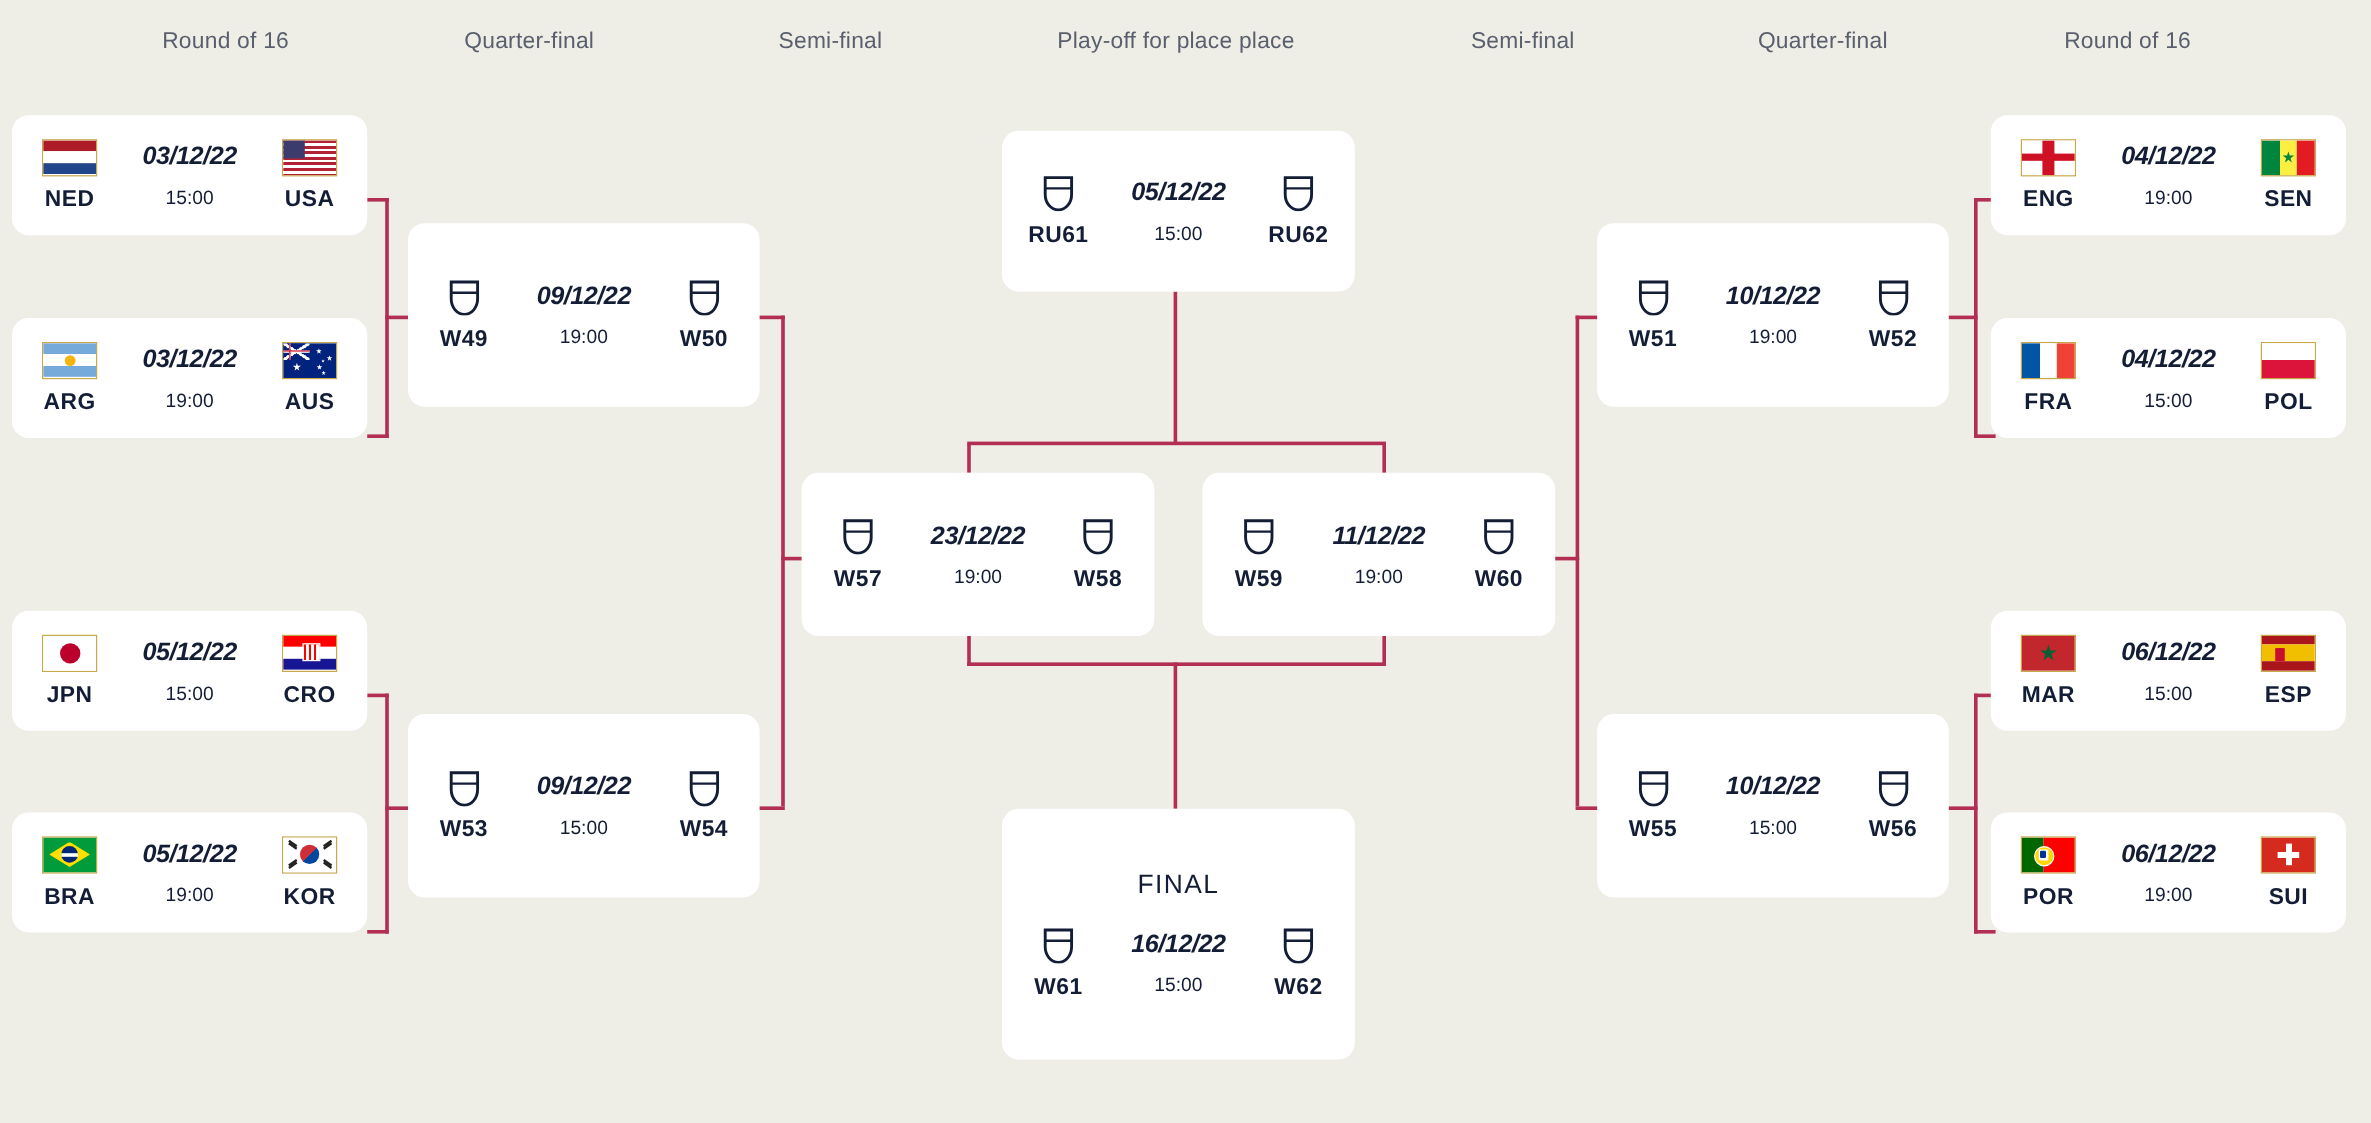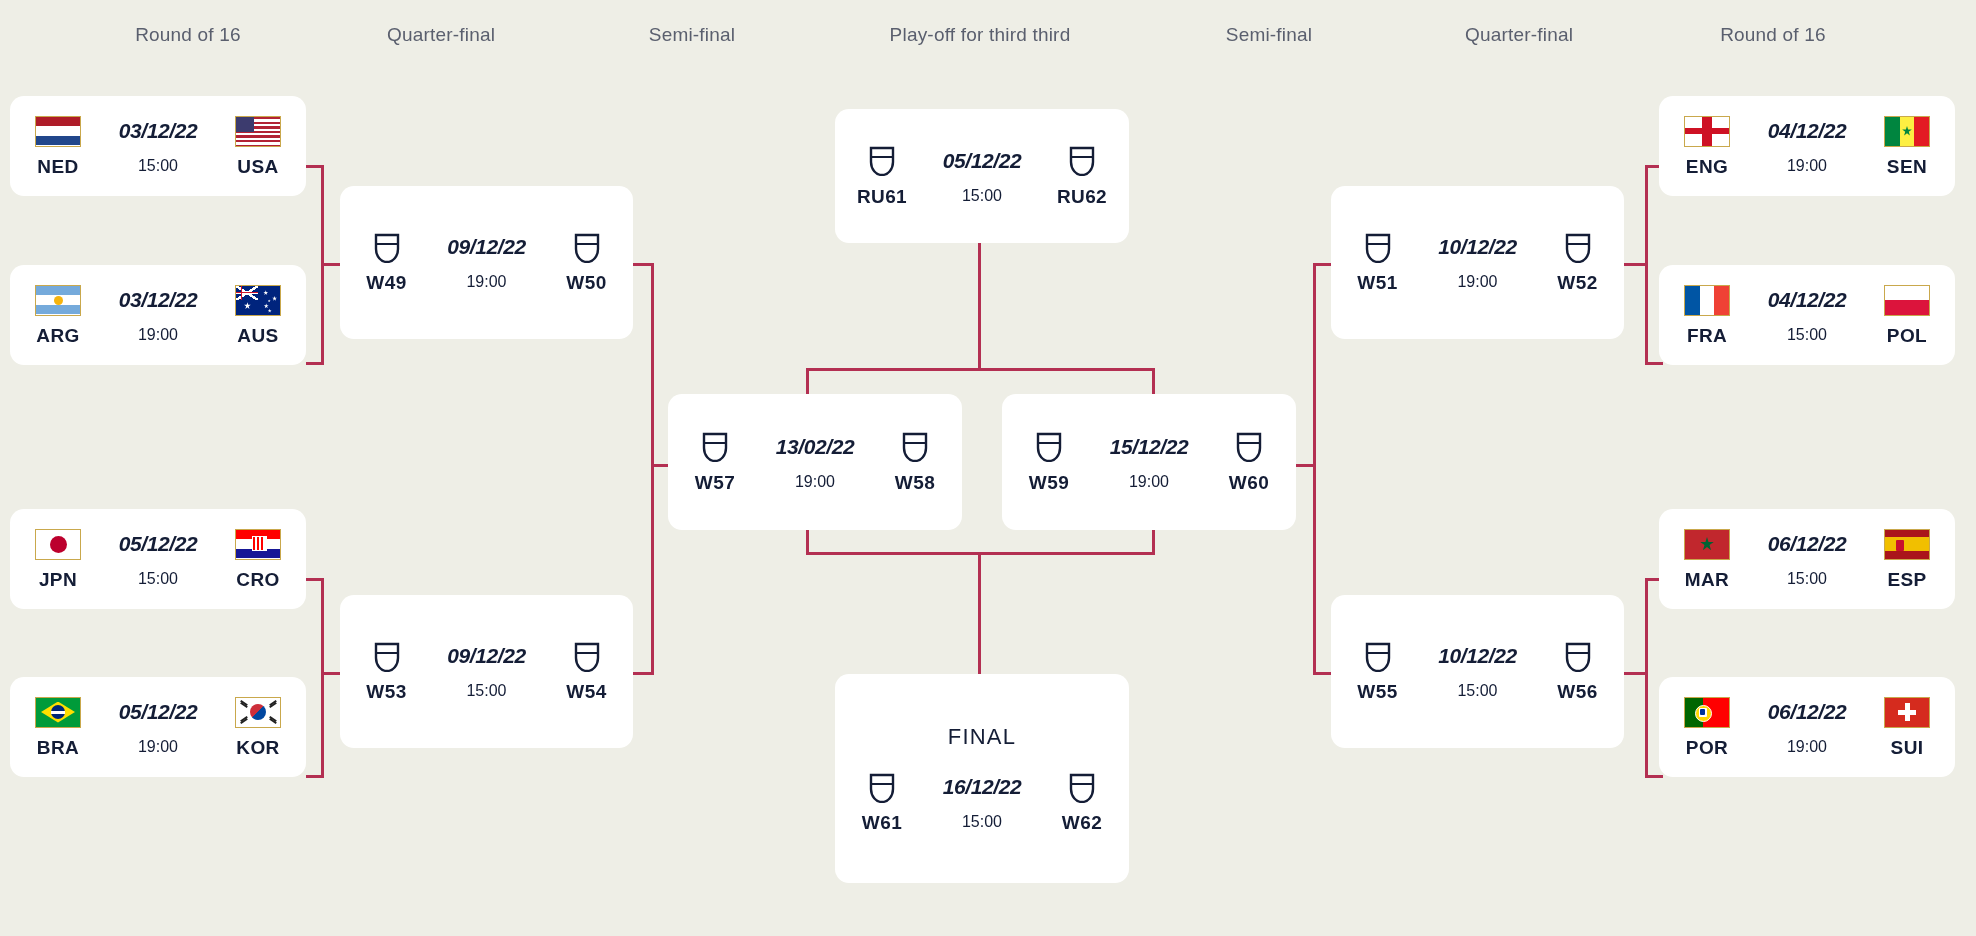--- a/index.html
+++ b/index.html
@@ -123,21 +123,21 @@
   .shield svg { display: block; }
 </style>
 </head>
 <body>
 
 <div id="stage">
 
   <div class="col-header" style="left:188px">Round of 16</div>
   <div class="col-header" style="left:441px">Quarter-final</div>
   <div class="col-header" style="left:692px">Semi-final</div>
-  <div class="col-header" style="left:980px">Play-off for third third</div>
+  <div class="col-header" style="left:980px">Play-off for place place</div>
   <div class="col-header" style="left:1269px">Semi-final</div>
   <div class="col-header" style="left:1519px">Quarter-final</div>
   <div class="col-header" style="left:1773px">Round of 16</div>
 
   <div class="line h" style="left:306px; top:165px; width:18px;"></div>
   <div class="line v" style="left:321px; top:165px; height:200px;"></div>
   <div class="line h" style="left:306px; top:362px; width:18px;"></div>
   <div class="line h" style="left:321px; top:263px; width:22px;"></div>
 
   <div class="line h" style="left:632px; top:263px; width:22px;"></div>
@@ -356,21 +356,21 @@
       <div class="side">
         <div class="shield">
           <svg width="26" height="30" viewBox="0 0 26 30">
               <path d="M2 2 h22 v14 a11 13 0 0 1 -22 0 z" fill="none" stroke="#141d36" stroke-width="2.4"></path>
               <line x1="2" y1="11" x2="24" y2="11" stroke="#141d36" stroke-width="2"></line>
             </svg>
         </div>
         <div class="code">W57</div>
       </div>
       <div class="middle">
-        <div class="date">13/02/22</div>
+        <div class="date">23/12/22</div>
         <div class="time">19:00</div>
       </div>
       <div class="side">
         <div class="shield">
           <svg width="26" height="30" viewBox="0 0 26 30">
               <path d="M2 2 h22 v14 a11 13 0 0 1 -22 0 z" fill="none" stroke="#141d36" stroke-width="2.4"></path>
               <line x1="2" y1="11" x2="24" y2="11" stroke="#141d36" stroke-width="2"></line>
             </svg>
         </div>
         <div class="code">W58</div>
@@ -383,21 +383,21 @@
       <div class="side">
         <div class="shield">
           <svg width="26" height="30" viewBox="0 0 26 30">
               <path d="M2 2 h22 v14 a11 13 0 0 1 -22 0 z" fill="none" stroke="#141d36" stroke-width="2.4"></path>
               <line x1="2" y1="11" x2="24" y2="11" stroke="#141d36" stroke-width="2"></line>
             </svg>
         </div>
         <div class="code">W59</div>
       </div>
       <div class="middle">
-        <div class="date">15/12/22</div>
+        <div class="date">11/12/22</div>
         <div class="time">19:00</div>
       </div>
       <div class="side">
         <div class="shield">
           <svg width="26" height="30" viewBox="0 0 26 30">
               <path d="M2 2 h22 v14 a11 13 0 0 1 -22 0 z" fill="none" stroke="#141d36" stroke-width="2.4"></path>
               <line x1="2" y1="11" x2="24" y2="11" stroke="#141d36" stroke-width="2"></line>
             </svg>
         </div>
         <div class="code">W60</div>

